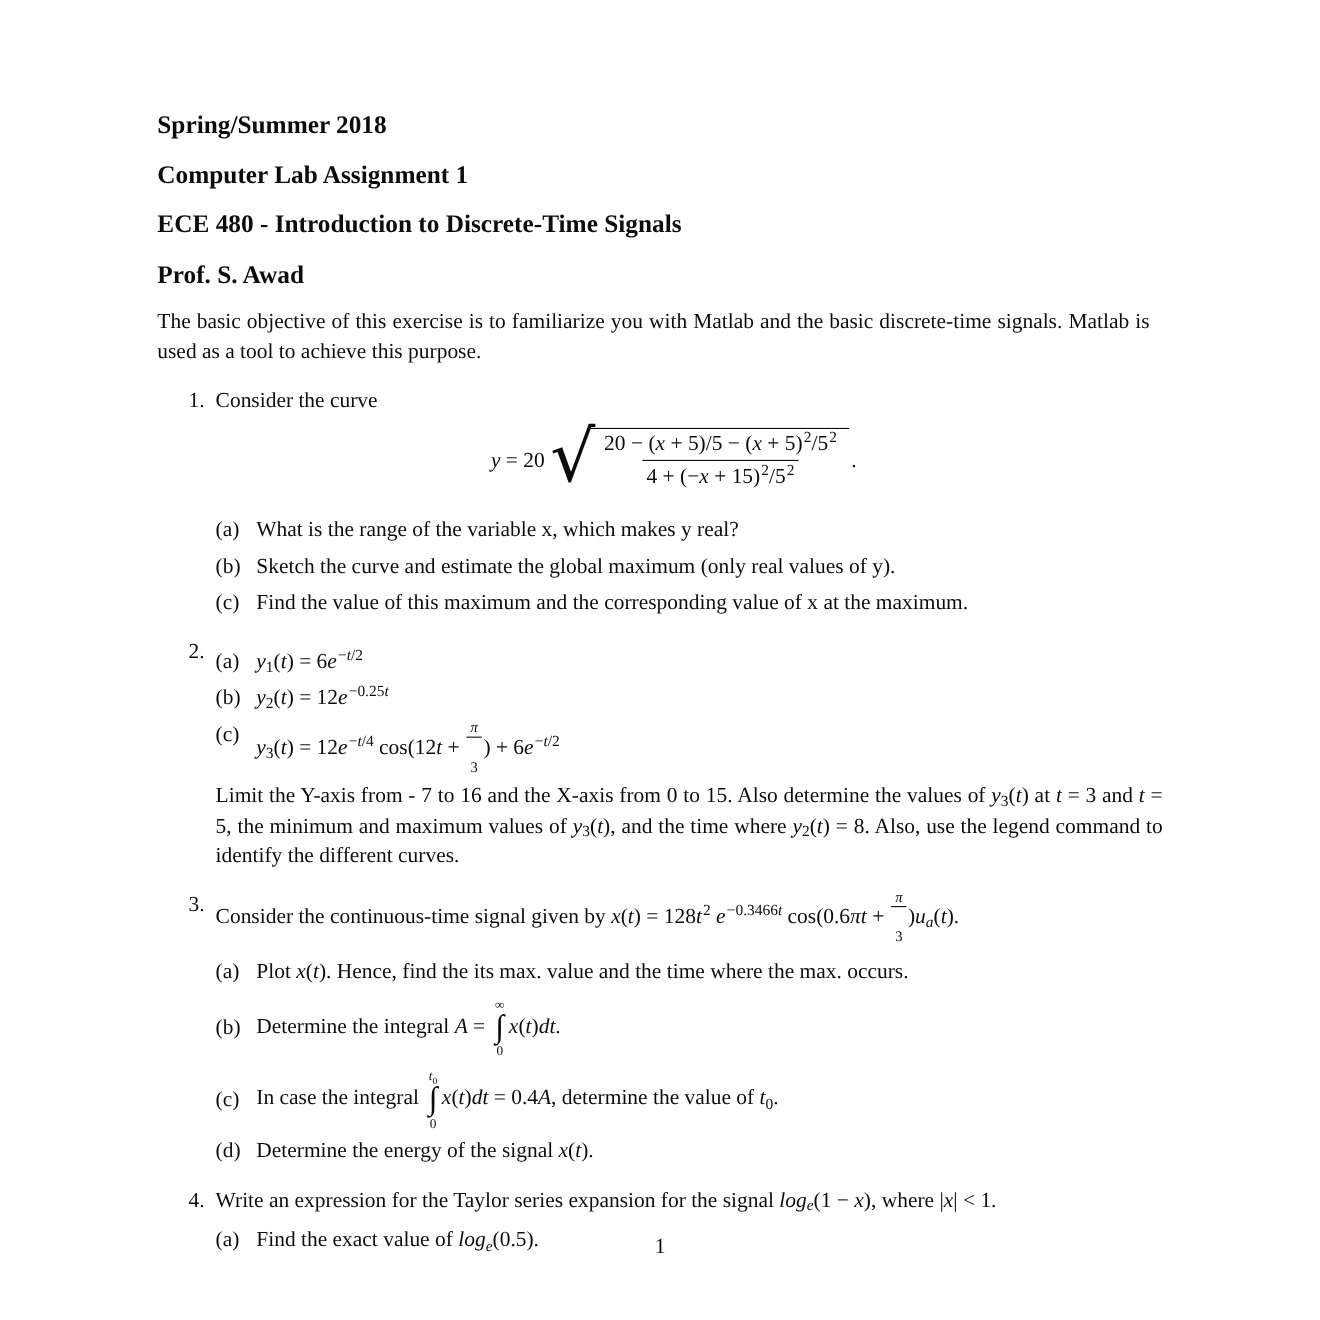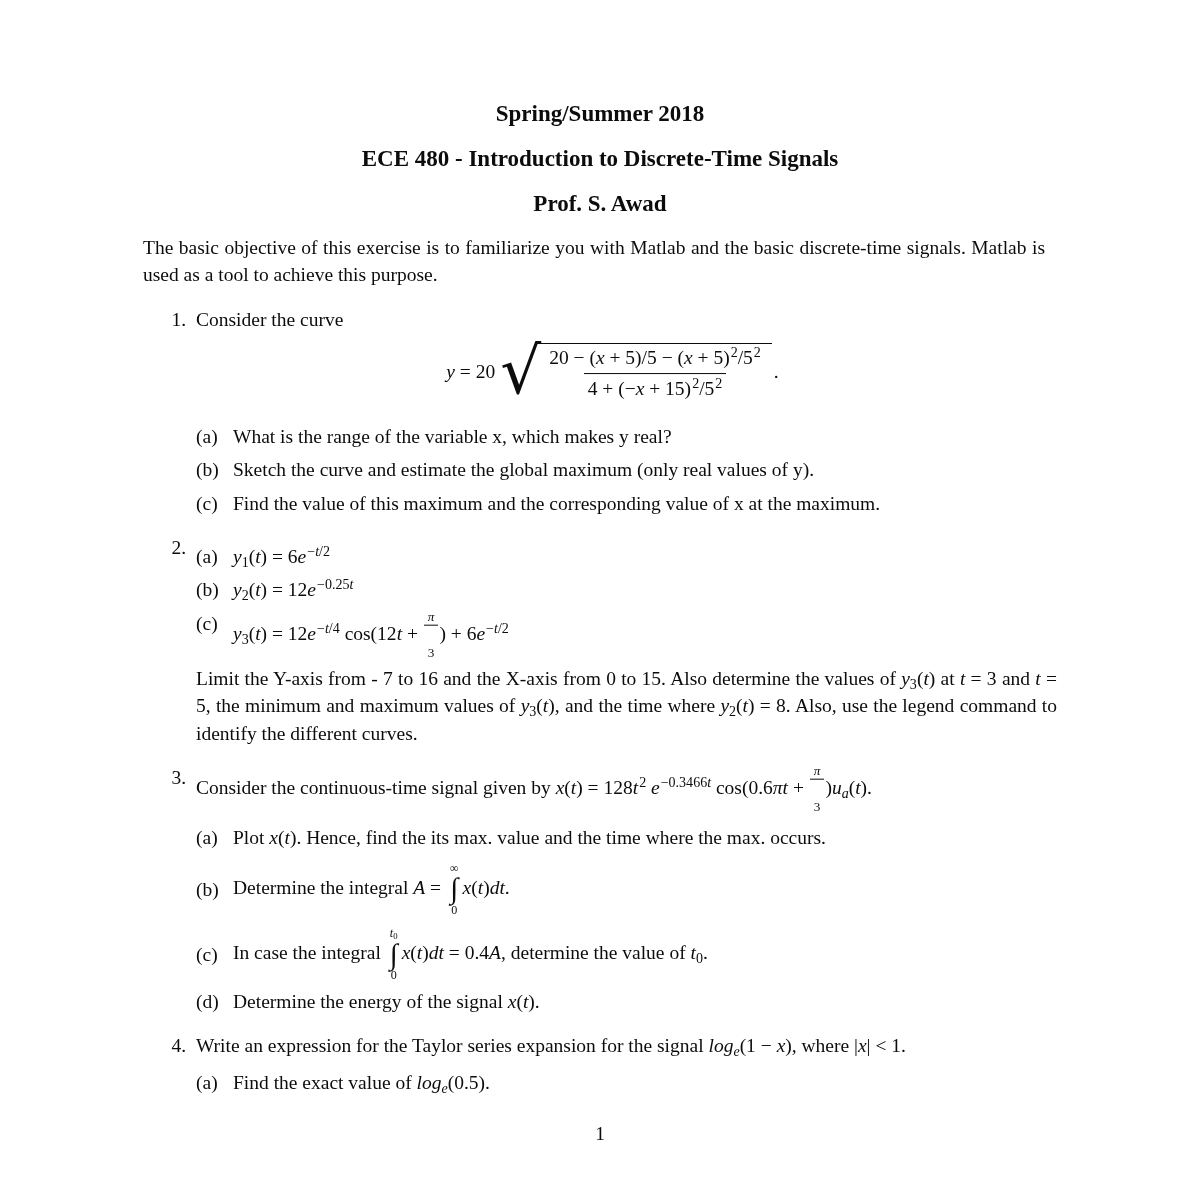--- a/index.html
+++ b/index.html
@@ -5,21 +5,21 @@
   html,body{margin:0;padding:0;background:#ffffff;}
   body{
     width:1200px;height:1200px;
     font-family:"Liberation Serif", serif;
     font-size:19.5px; line-height:1.4; color:#0c0c0c;
   }
   .page{
     position:relative; width:1200px; height:1200px; box-sizing:border-box;
     padding:98px 143px 0 143px; background:#ffffff; overflow:hidden;
   }
-  .title{font-size:23px; font-weight:700; text-align:center; margin:0 0 13px 0;}
+  .title{font-size:23px; font-weight:700; text-align:left; margin:0 0 13px 0;}
   .title.last{}
 
   .obj-heading{font-weight:700; margin:0;}
   .obj-heading .hu{border-bottom:1.7px solid #0c0c0c; padding-bottom:1px;}
   .obj-body{margin:3px 12px 18px 0; text-align:justify;}
 
   .item{display:flex; margin-bottom:17px;}
   .inum{width:53px; min-width:53px; text-align:right; padding-right:10px; box-sizing:border-box;}
   .ibody{flex:1; min-width:0;}
   .iline{text-align:justify;}
@@ -59,20 +59,21 @@
 
   .pageno{position:absolute; top:1120px; left:0; width:1200px; text-align:center;}
 </style>
 </head>
 <body>
 
 <div class="page">
 
   <div>
     <div class="title">Spring/Summer 2018</div>
+    <div class="title">Computer Lab Assignment 1</div>
     <div class="title">ECE 480 - Introduction to Discrete-Time Signals</div>
     <div class="title last">Prof. S. Awad</div>
   </div>
 
   <p class="obj-body">The basic objective of this exercise is to familiarize you with Matlab and the basic discrete-time signals. Matlab is used as a tool to achieve this purpose.</p>
 
   <div class="item">
     <div class="inum">1.</div>
     <div class="ibody">
       <div class="iline">Consider the curve</div>

